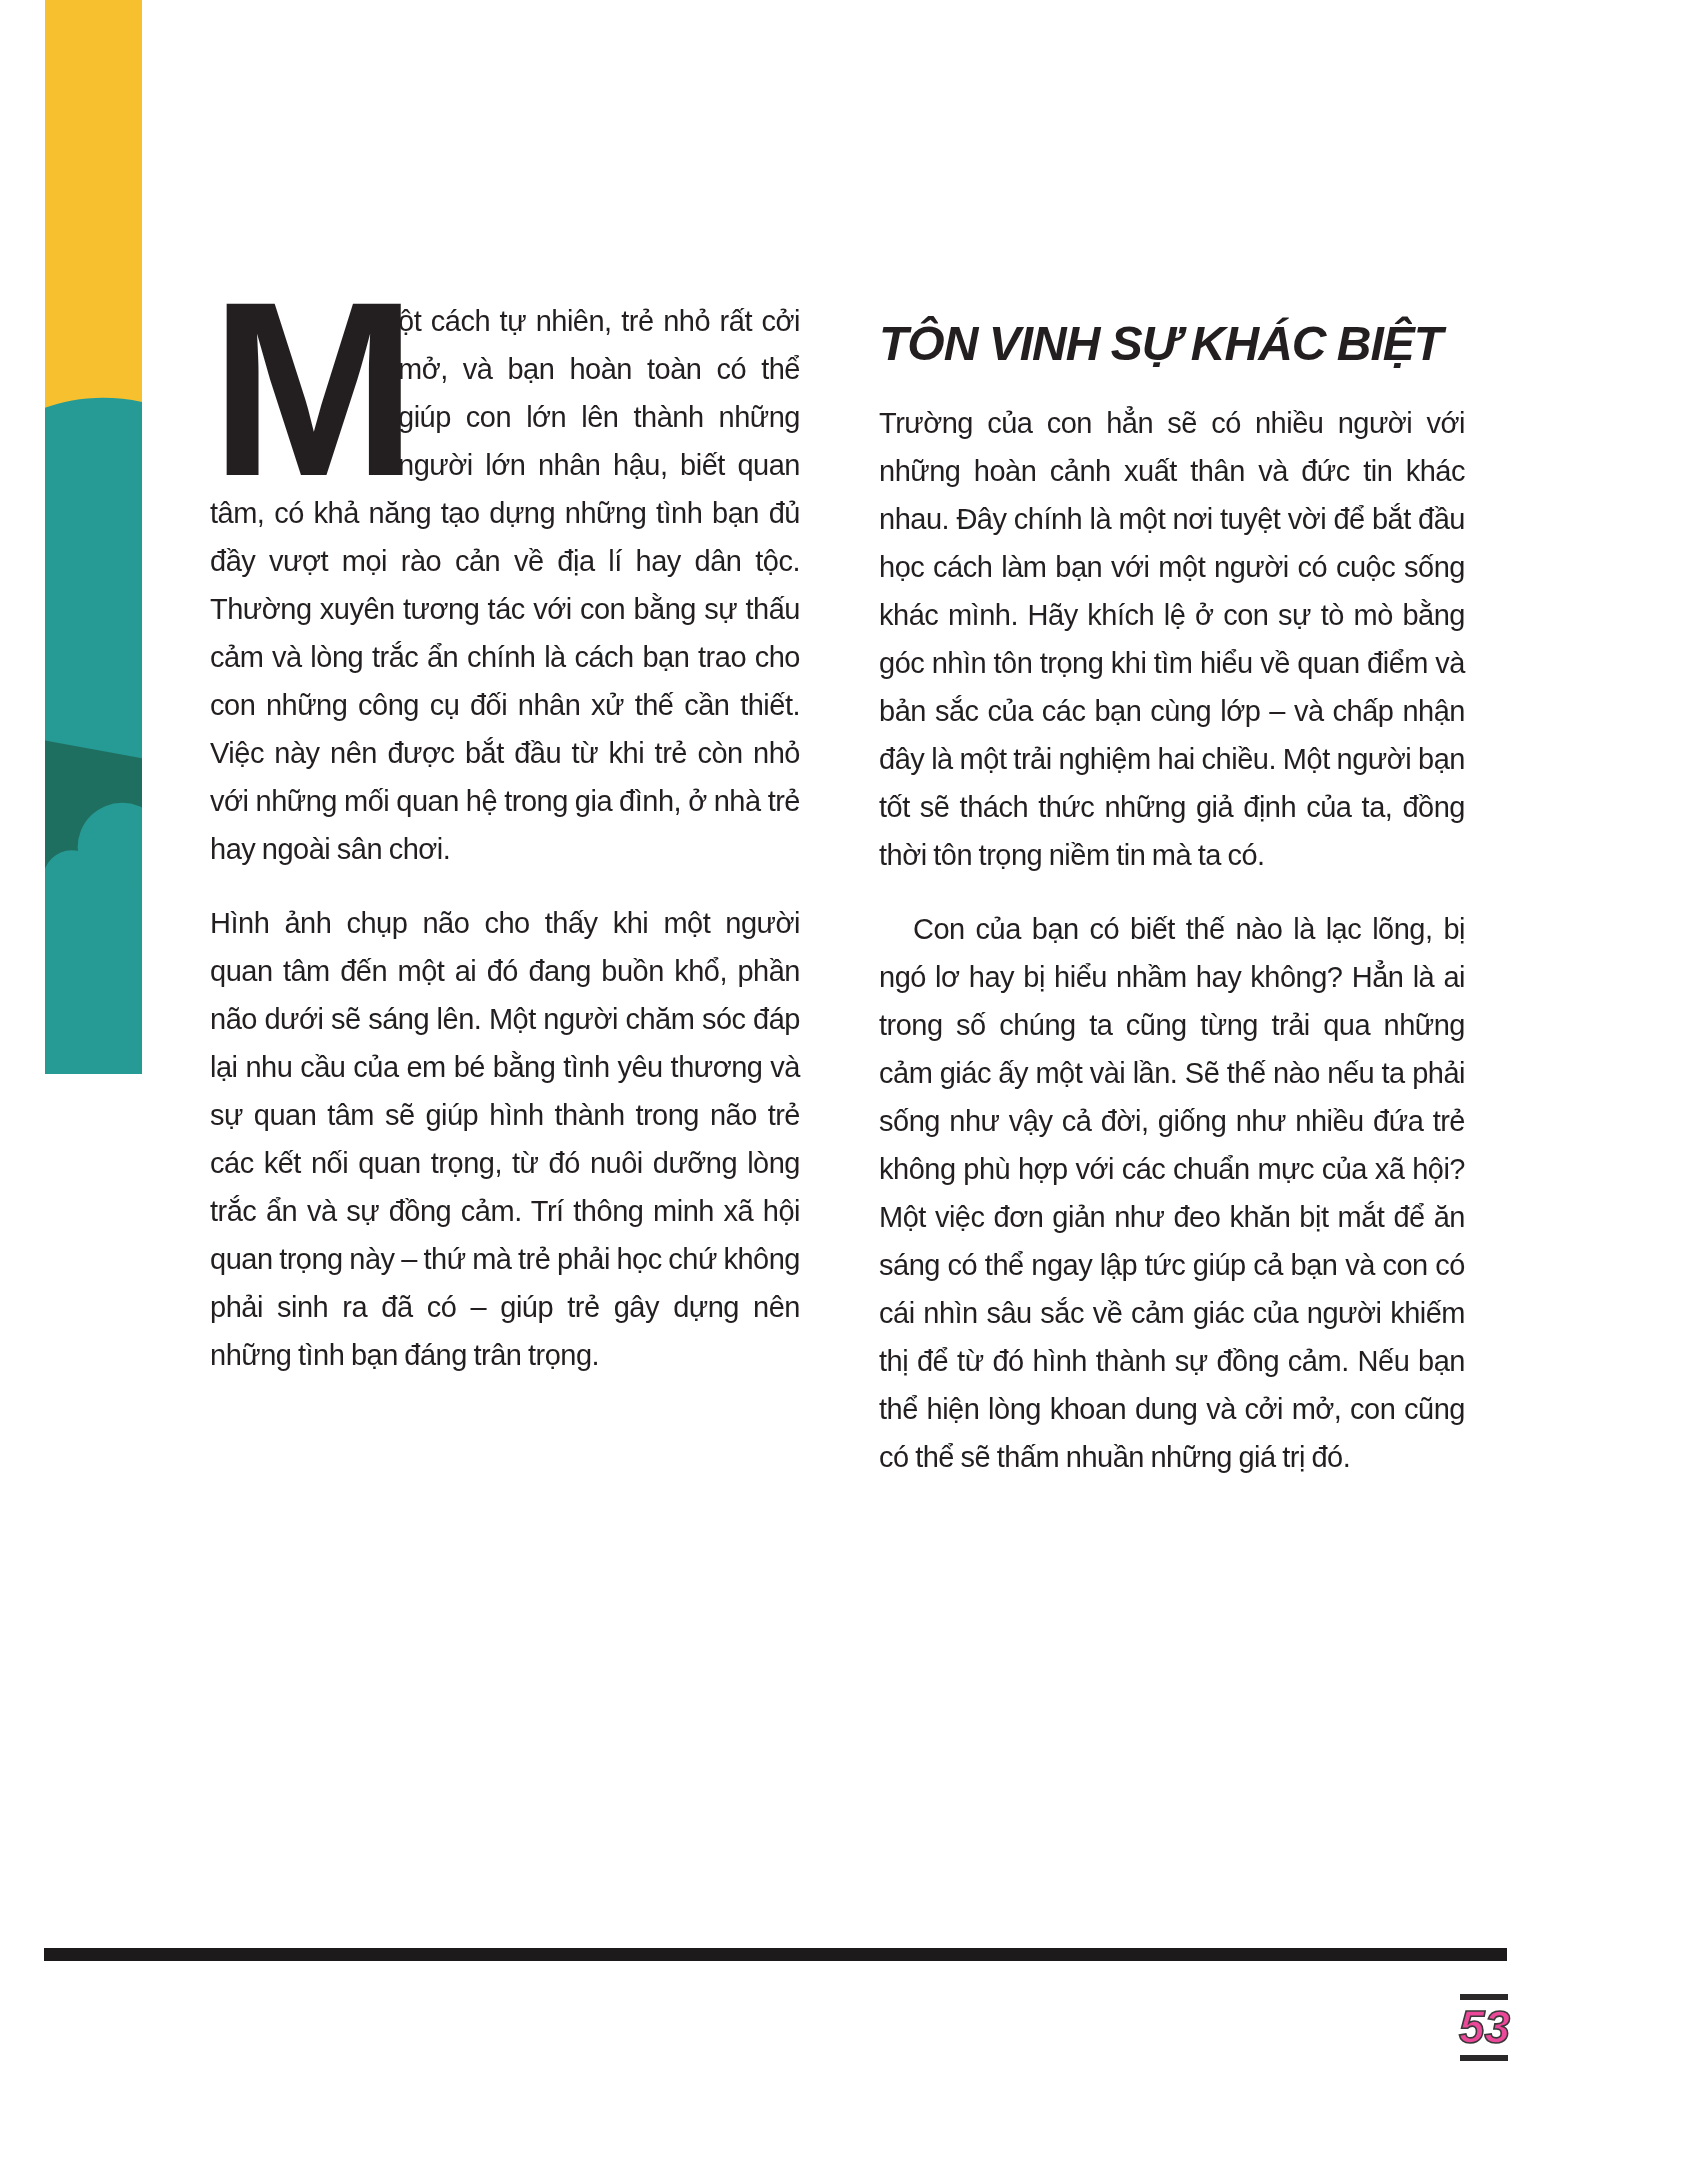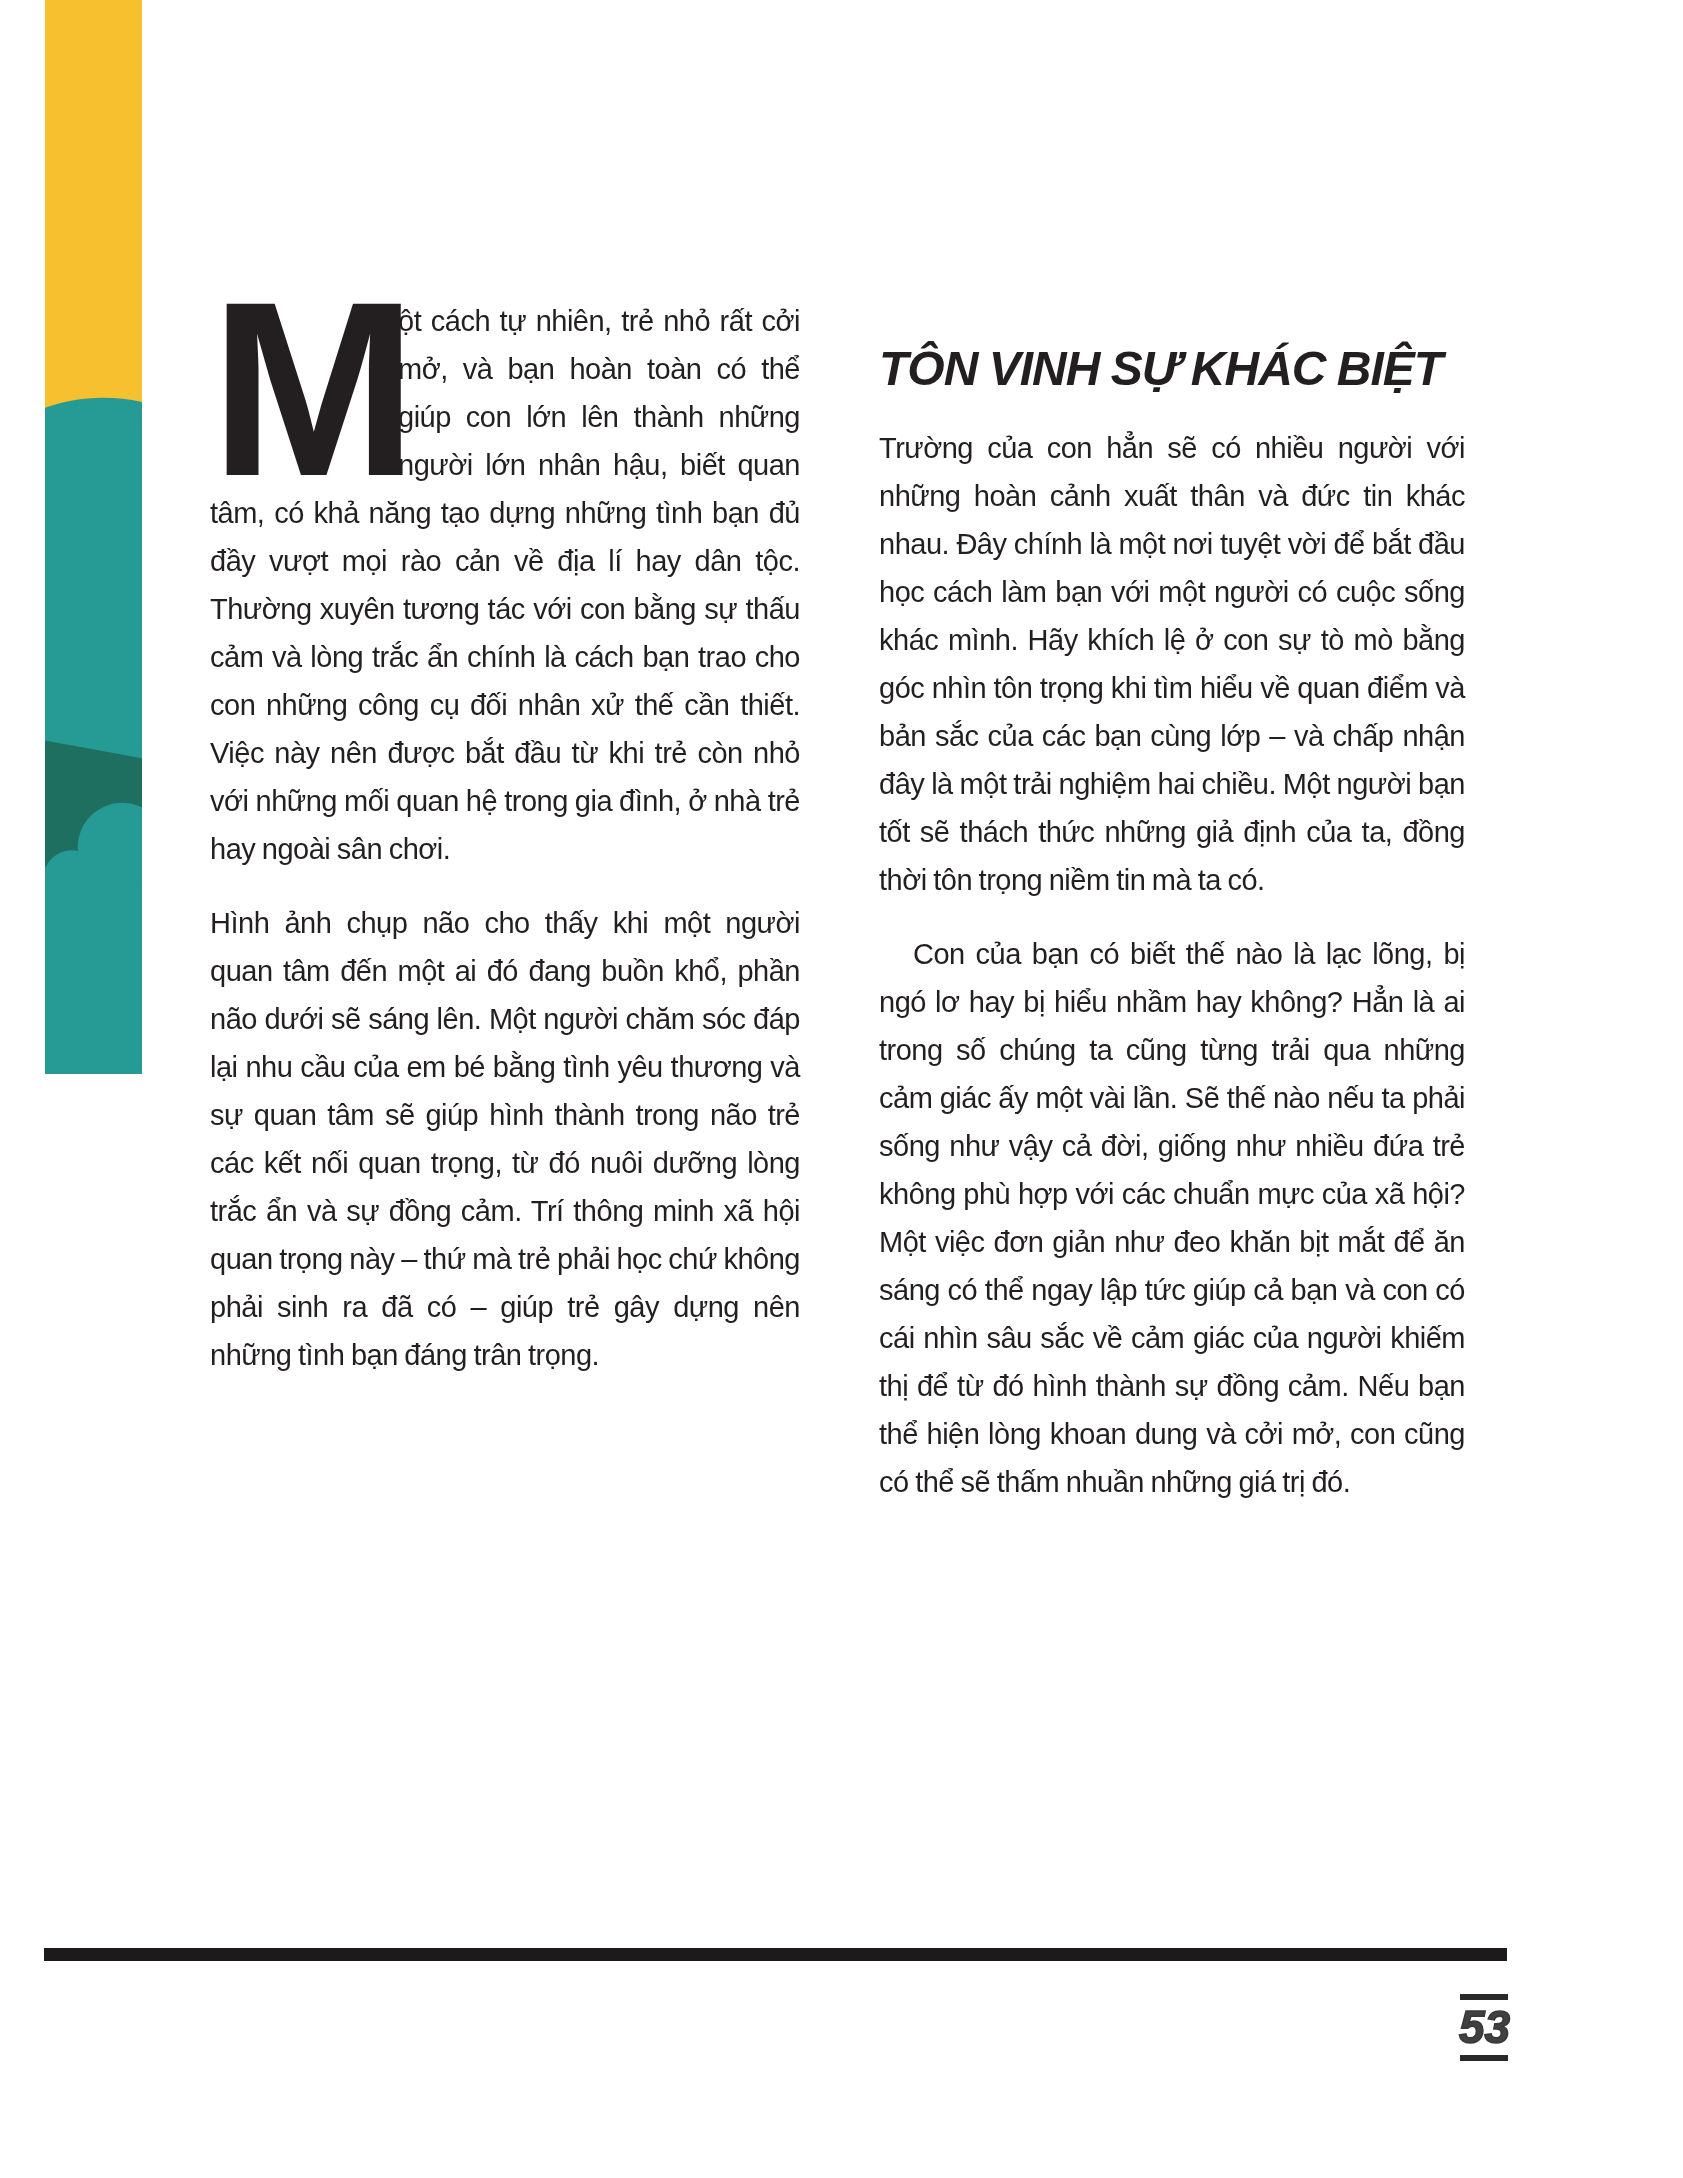--- a/index.html
+++ b/index.html
@@ -50,21 +50,21 @@
     letter-spacing: 0;
     text-align: left;
     overflow: visible;
   }
   h2.section-heading {
     font-style: italic;
     font-weight: 700;
     font-size: 48px;
     line-height: 55px;
     letter-spacing: -1px;
-    margin: 44px 0 28px 0;
+    margin: 19px 0 28px 0;
     white-space: pre-line;
     text-align: left;
     color: #231F20;
   }
   
   #footer-rule {
     position: absolute;
     left: 44px;
     top: 1948px;
     width: 1463px;
@@ -83,21 +83,21 @@
     width: 48px;
     height: 6px;
     background: #2a2828;
     margin: 0 auto;
   }
   #page-number {
     font-size: 46px;
     font-weight: 700;
     font-style: italic;
     line-height: 51px;
-    color: #404040;
+    color: #ec4899;
     -webkit-text-stroke: 1.6px #3a3838;
     margin: 2px 0 2px 0;
   }
 </style>
 </head>
 <body>
 
 <div id="page">
 
   <svg id="side-graphic" viewBox="0 0 98 1085" preserveAspectRatio="none" aria-hidden="true">

